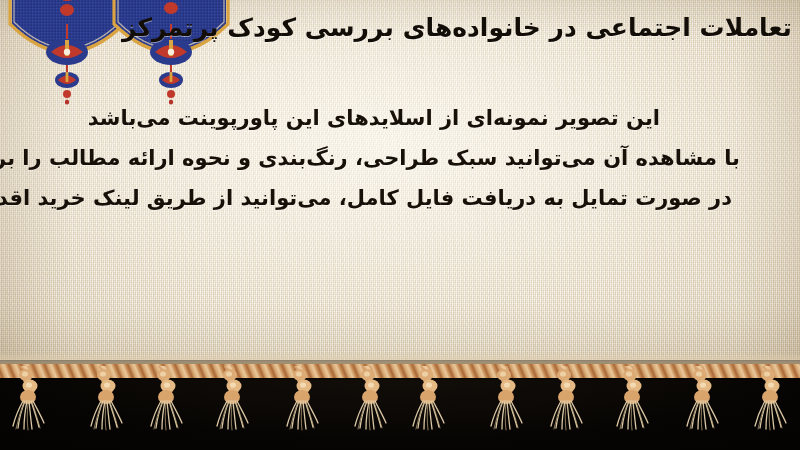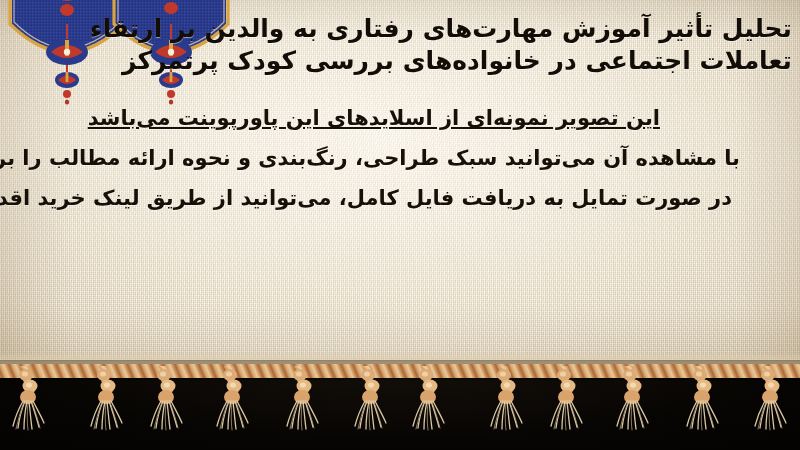--- a/index.html
+++ b/index.html
@@ -60,21 +60,21 @@
 
   .body-lines{
     position:absolute;right:28px;top:108px;width:748px;
   }
   .bline{
     display:block;white-space:nowrap;
     font-size:21px;line-height:1.0;font-weight:700;
     color:#171009;
     text-shadow:0 1px 0 rgba(255,255,255,0.40);
   }
-  .bline.b1{margin:0 112px 0 0;text-decoration:underline;}
+  .bline.b1{margin:0 112px 0 0;}
   .bline.b2{margin:19px 32px 0 0;}
   .bline.b3{margin:19px 40px 0 0;}
 
   
   .fringe-band{
     position:absolute;left:0;top:360px;width:800px;height:90px;
     background:
       radial-gradient(ellipse 90% 160% at 50% 0%, #15100b 0%, #070503 55%, #020101 100%),
       #040302;
   }
@@ -245,21 +245,20 @@
         </g>
         <ellipse cx="0" cy="128" rx="4" ry="4" fill="#c0392b"></ellipse>
         <ellipse cx="0" cy="136" rx="2.2" ry="2.6" fill="#b5342a"></ellipse>
       </g>
     </svg>
   </div>
 
   <div class="text-layer">
 
     <div class="title">
-      <span class="tl tl1">تحلیل تأثیر آموزش مهارت‌های رفتاری به والدین بر ارتقاء</span>
       <span class="tl tl2">تعاملات اجتماعی در خانواده‌های بررسی کودک پرتمرکز</span>
     </div>
 
     <div class="body-lines">
       <span class="bline b1">این تصویر نمونه‌ای از اسلایدهای این پاورپوینت می‌باشد</span>
       <span class="bline b2">با مشاهده آن می‌توانید سبک طراحی، رنگ‌بندی و نحوه ارائه مطالب را بررسی نمایید</span>
       <span class="bline b3">در صورت تمایل به دریافت فایل کامل، می‌توانید از طریق لینک خرید اقدام فرمایید</span>
     </div>
   </div>
 

